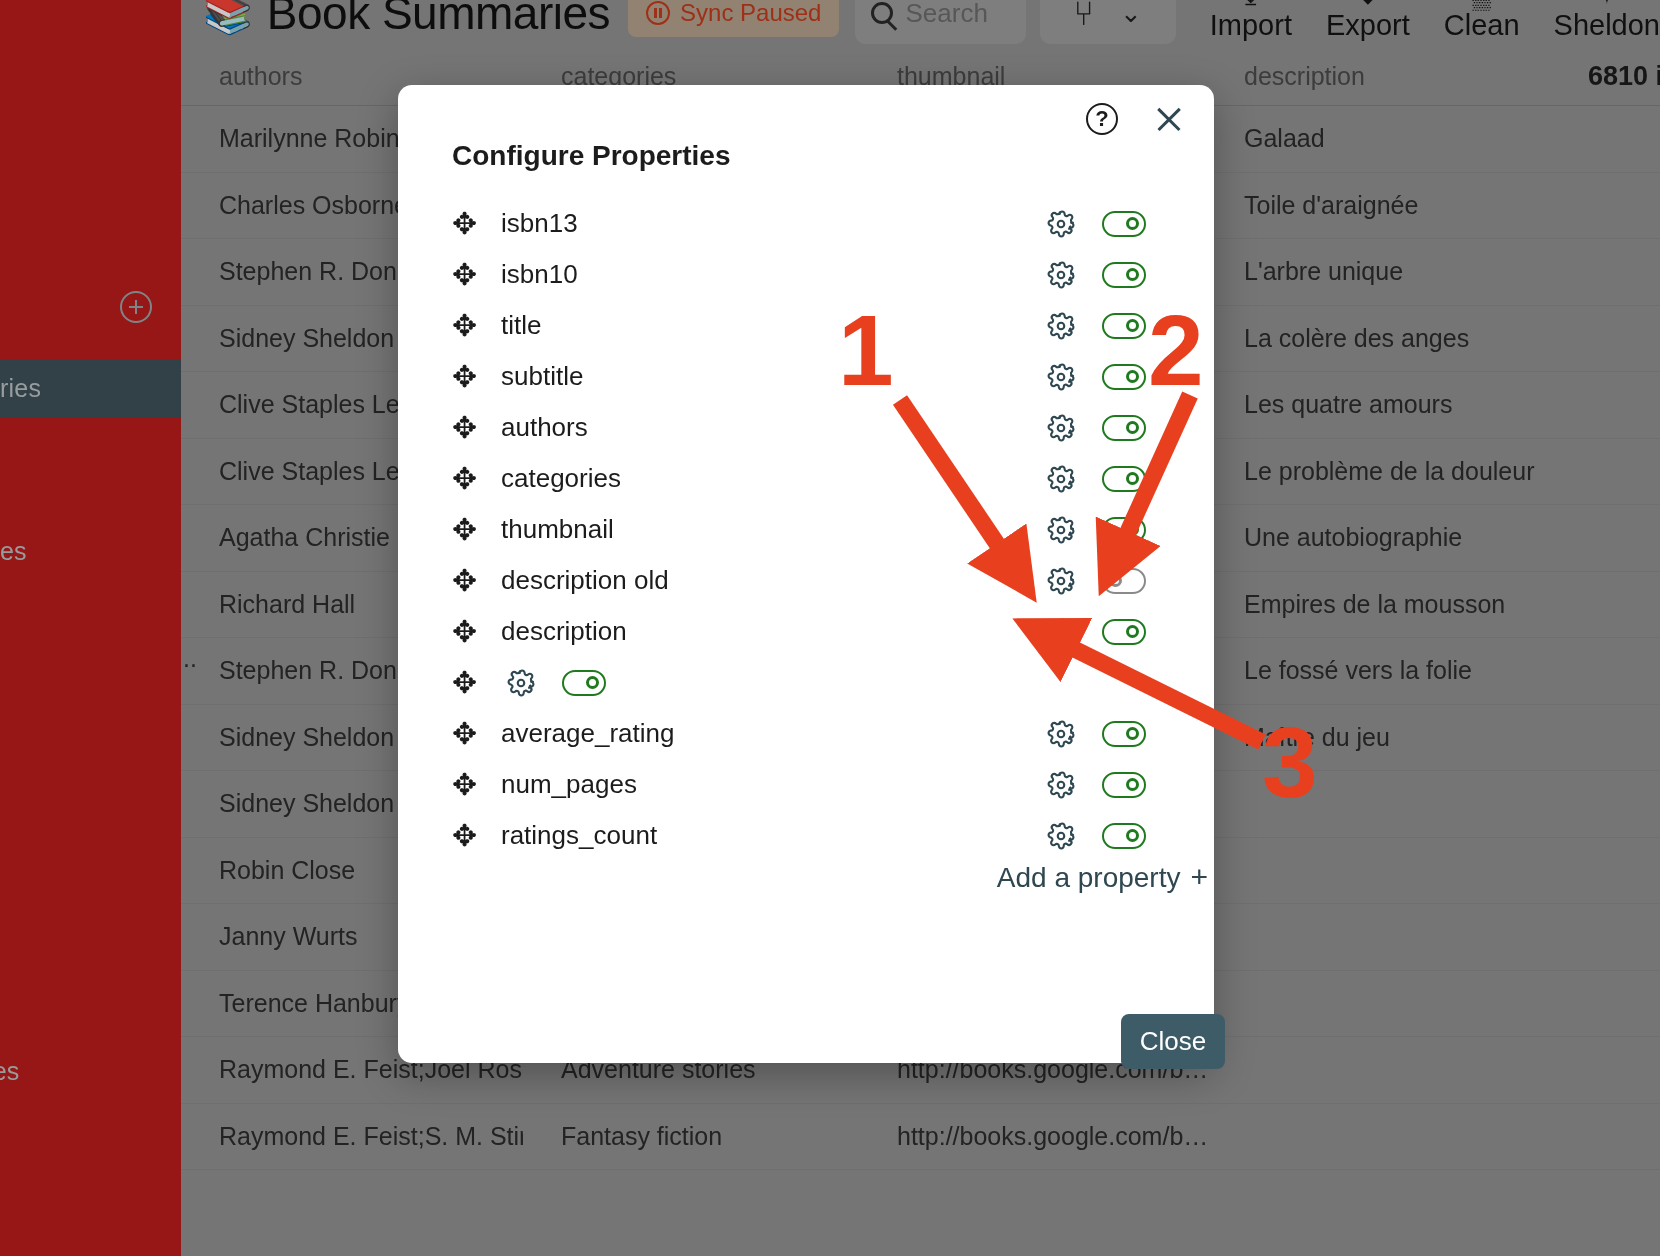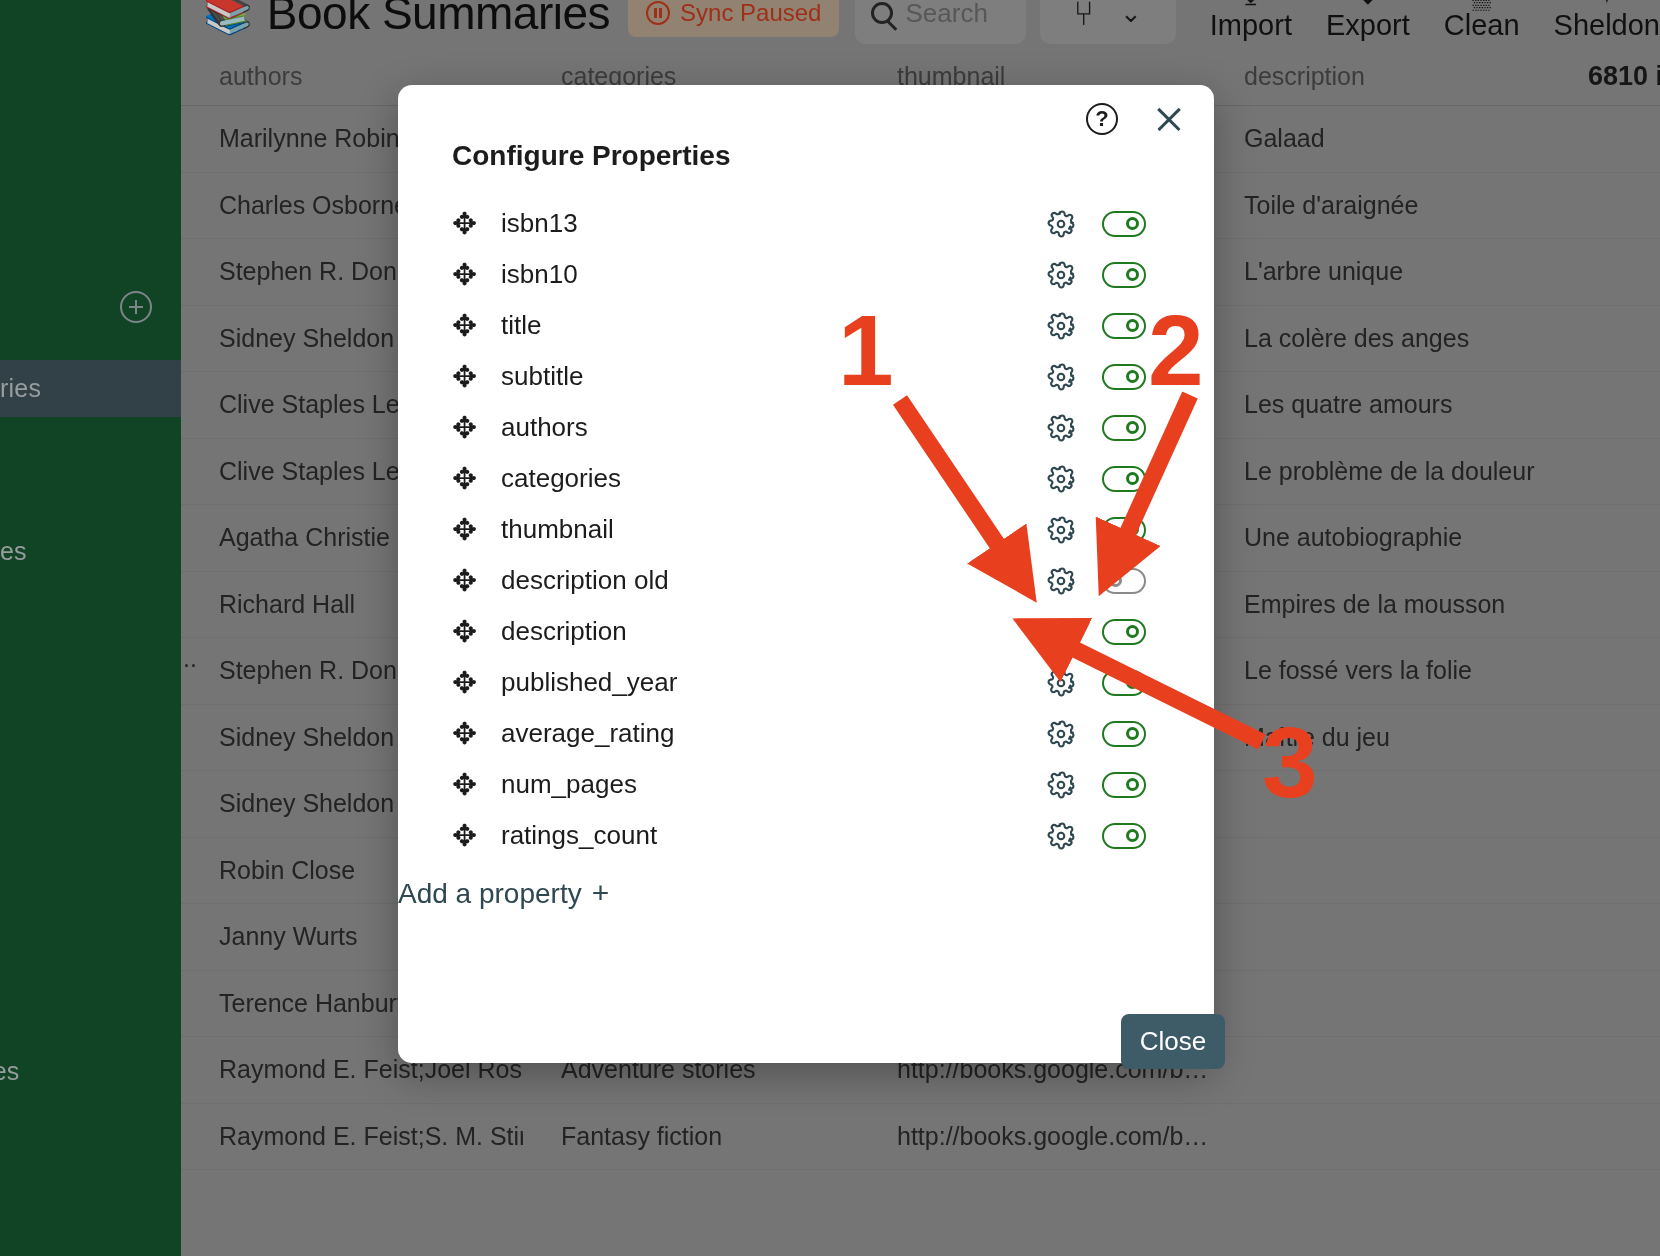--- a/index.html
+++ b/index.html
@@ -9,21 +9,21 @@
     font-family: "Liberation Sans", sans-serif;
     background: #ffffff;
   }
   #root { position: relative; width: 1660px; height: 1256px; overflow: hidden; }
 
   
   .app { position: absolute; inset: 0; display: flex; }
 
   .sidebar {
     width: 181px; height: 100%;
-    background: #14532d;
+    background: #b91c1c;
     position: relative;
     flex: 0 0 181px;
     color: #b8bfc2;
     font-size: 24px;
   }
   .sb-item {
     position: absolute;
     left: -96px;
     white-space: nowrap;
     font-size: 25px;
@@ -202,21 +202,21 @@
   .sw .knob {
     position: absolute; top: 4px; right: 5px;
     width: 13px; height: 13px; border-radius: 50%;
     border: 3px solid #1f7a1f;
   }
   .sw.off { border-color: #8a8a8a; }
   .sw.off .knob { right: auto; left: 5px; border-color: #8a8a8a; }
 
   .add-prop {
     position: absolute; left: 0; right: 6px; top: 775px;
-    text-align: left; font-size: 28px; color: #2e4750; margin-top: 16px;
+    text-align: right; font-size: 28px; color: #2e4750;
   }
   .add-prop .plus { font-size: 30px; margin-left: 10px; }
 
   .close-btn {
     position: absolute; left: 723px; top: 929px;
     width: 104px; height: 55px;
     background: #3e5c68; color: #ffffff;
     border: none; border-radius: 8px;
     font-size: 26px; font-family: "Liberation Sans", sans-serif;
     cursor: pointer;
@@ -562,21 +562,20 @@
             </svg>
           </div>
           <div class="toggle">
             <div class="sw">
               <div class="knob"></div>
             </div>
           </div>
         </div>
         <div class="prop-row">
           <div class="drag-ic">✥</div>
-          <div class="prop-name">published_year</div>
           <div class="gear-ic">
             <svg width="30" height="30" viewBox="0 0 24 24" fill="none" stroke="#2e4750" stroke-width="1.7" stroke-linecap="round" stroke-linejoin="round">
               <circle cx="12" cy="12" r="2.6"></circle>
               <path d="M19.4 14a1.6 1.6 0 0 0 .32 1.77l.06.06a1.95 1.95 0 1 1-2.76 2.76l-.06-.06a1.6 1.6 0 0 0-1.77-.32 1.6 1.6 0 0 0-1 1.47V20a1.95 1.95 0 1 1-3.9 0v-.1a1.6 1.6 0 0 0-1.05-1.47 1.6 1.6 0 0 0-1.77.32l-.06.06a1.95 1.95 0 1 1-2.76-2.76l.06-.06a1.6 1.6 0 0 0 .32-1.77 1.6 1.6 0 0 0-1.47-1H4a1.95 1.95 0 1 1 0-3.9h.1a1.6 1.6 0 0 0 1.47-1.05 1.6 1.6 0 0 0-.32-1.77l-.06-.06a1.95 1.95 0 1 1 2.76-2.76l.06.06a1.6 1.6 0 0 0 1.77.32H10a1.6 1.6 0 0 0 1-1.47V4a1.95 1.95 0 1 1 3.9 0v.1a1.6 1.6 0 0 0 1 1.47 1.6 1.6 0 0 0 1.77-.32l.06-.06a1.95 1.95 0 1 1 2.76 2.76l-.06.06a1.6 1.6 0 0 0-.32 1.77V10a1.6 1.6 0 0 0 1.47 1H20a1.95 1.95 0 1 1 0 3.9h-.1a1.6 1.6 0 0 0-1.47 1z"></path>
             </svg>
           </div>
           <div class="toggle">
             <div class="sw">
               <div class="knob"></div>
             </div>

